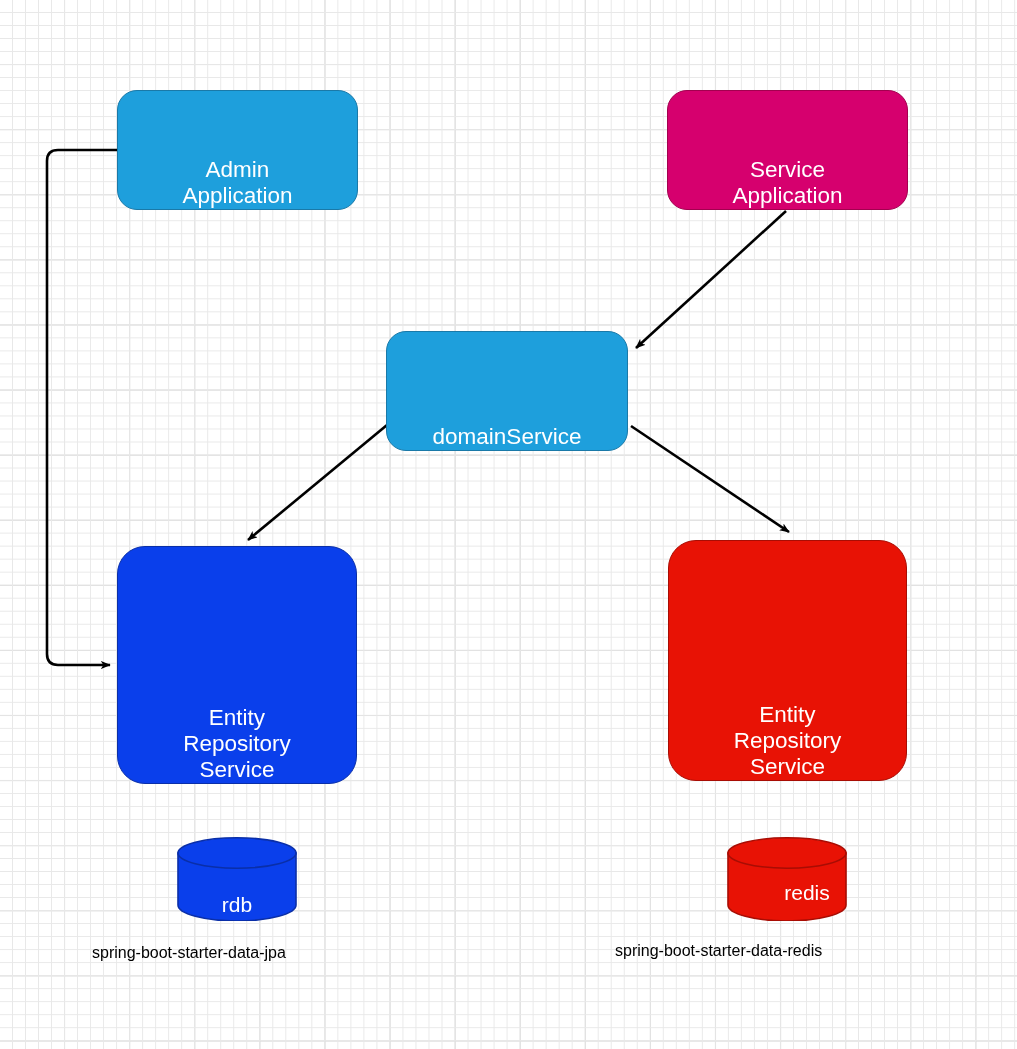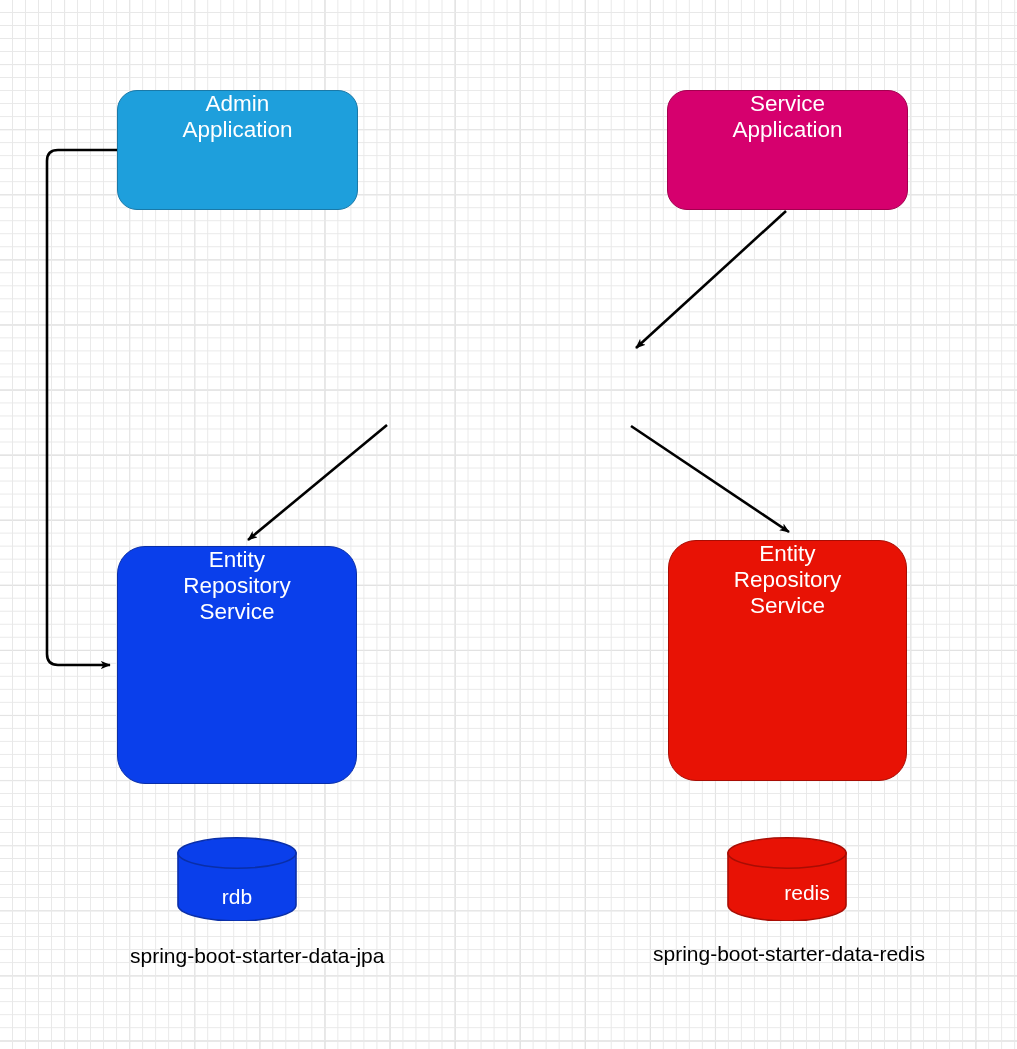--- a/index.html
+++ b/index.html
@@ -34,21 +34,21 @@
     left: 0;
     top: 0;
     width: 1017px;
     height: 1049px;
     pointer-events: none;
   }
   .node {
     position: absolute;
     box-sizing: border-box;
     display: flex;
-    align-items: flex-start;
+    align-items: flex-end;
     justify-content: center;
     text-align: center;
     color: #ffffff;
     line-height: 1.16;
     white-space: pre-line;
     user-select: none;
   }
   .node-admin {
     left: 117px; top: 90px;
     width: 241px; height: 120px;
@@ -98,24 +98,23 @@
     width: 100%;
     text-align: center;
     color: #ffffff;
     font-size: 21px;
     font-family: "Liberation Sans", sans-serif;
     user-select: none;
   }
   .caption {
     position: absolute;
     color: #000000;
-    font-size: 21px;
+    font-size: 16px;
     white-space: nowrap;
     user-select: none;
-    margin-left: 38px;
   }
   .caption-jpa { left: 92px; top: 944px; }
   .caption-redis { left: 615px; top: 942px; }
 </style>
 </head>
 <body>
 
 <div id="canvas">
 
   <svg id="edges" width="1017" height="1049" viewBox="0 0 1017 1049" xmlns="http://www.w3.org/2000/svg">
@@ -137,39 +136,42 @@
   <div class="node node-admin">
     <span>Admin
 Application</span>
   </div>
 
   <div class="node node-service-app">
     <span>Service
 Application</span>
   </div>
 
+  <div class="node node-domain-service">
+    <span>domainService</span>
+  </div>
 
   <div class="node node-repo-blue">
     <span>Entity
 Repository
 Service</span>
   </div>
 
   <div class="node node-repo-red">
     <span>Entity
 Repository
 Service</span>
   </div>
 
   <div class="cylinder" style="left:177px; top:837px; width:120px; height:84px;">
     <svg width="120" height="84" viewBox="0 0 120 84" xmlns="http://www.w3.org/2000/svg">
       <path d="M1,16 L1,68 A59,16 0 0 0 119,68 L119,16 Z" fill="#0A3FEB" stroke="#0a2fa8" stroke-width="1.6"></path>
       <ellipse cx="60" cy="16" rx="59" ry="15.2" fill="#0A3FEB" stroke="#0a2fa8" stroke-width="1.6"></ellipse>
     </svg>
-    <div class="cyl-label" style="top:48px;">rdb</div>
+    <div class="cyl-label" style="top:56px;">rdb</div>
   </div>
 
   <div class="cylinder" style="left:727px; top:837px; width:120px; height:84px;">
     <svg width="120" height="84" viewBox="0 0 120 84" xmlns="http://www.w3.org/2000/svg">
       <path d="M1,16 L1,68 A59,16 0 0 0 119,68 L119,16 Z" fill="#E81205" stroke="#a80d04" stroke-width="1.6"></path>
       <ellipse cx="60" cy="16" rx="59" ry="15.2" fill="#E81205" stroke="#a80d04" stroke-width="1.6"></ellipse>
     </svg>
     <div class="cyl-label" style="top:44px;padding-left:20px;">redis</div>
   </div>
 

